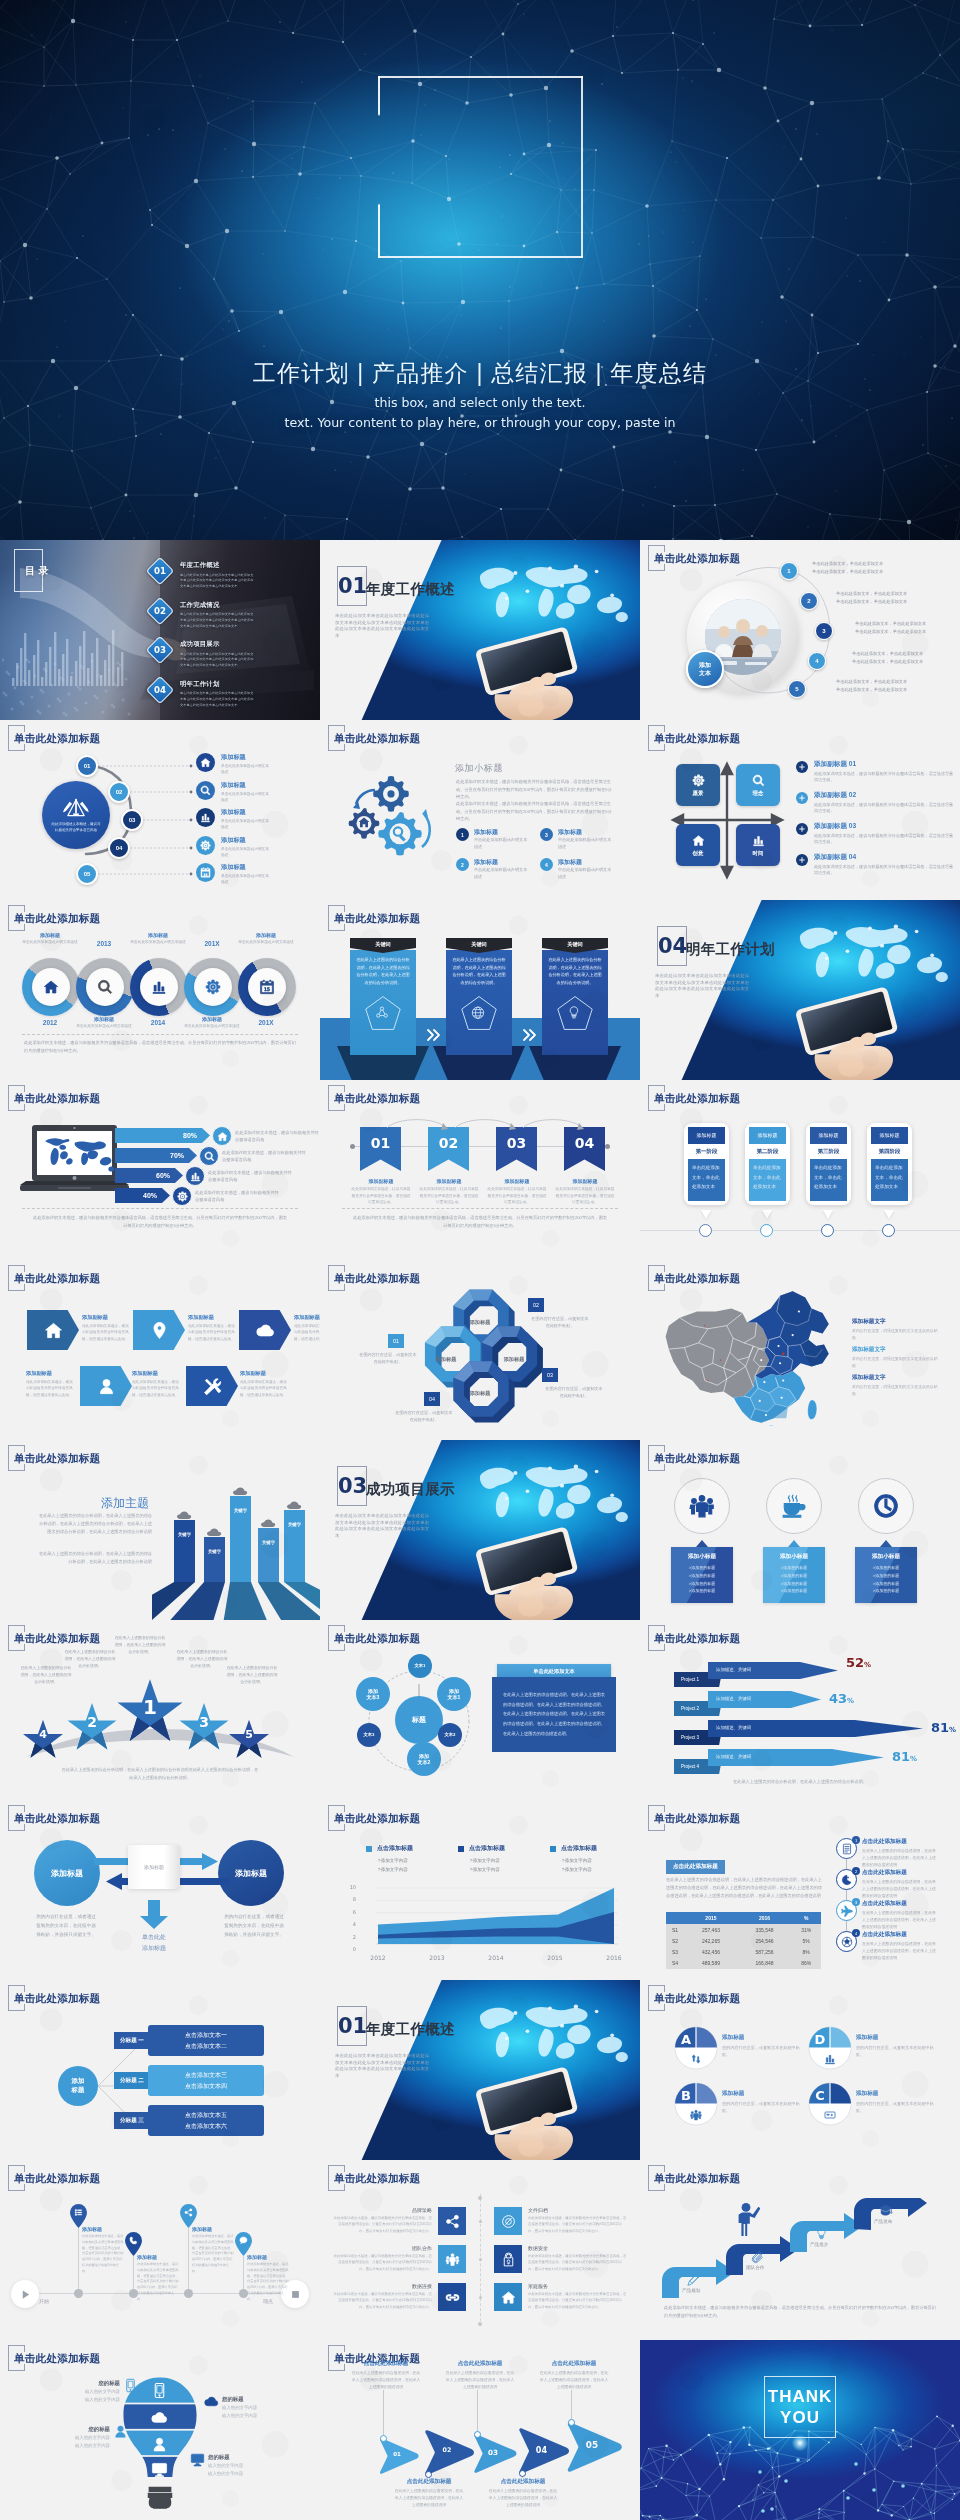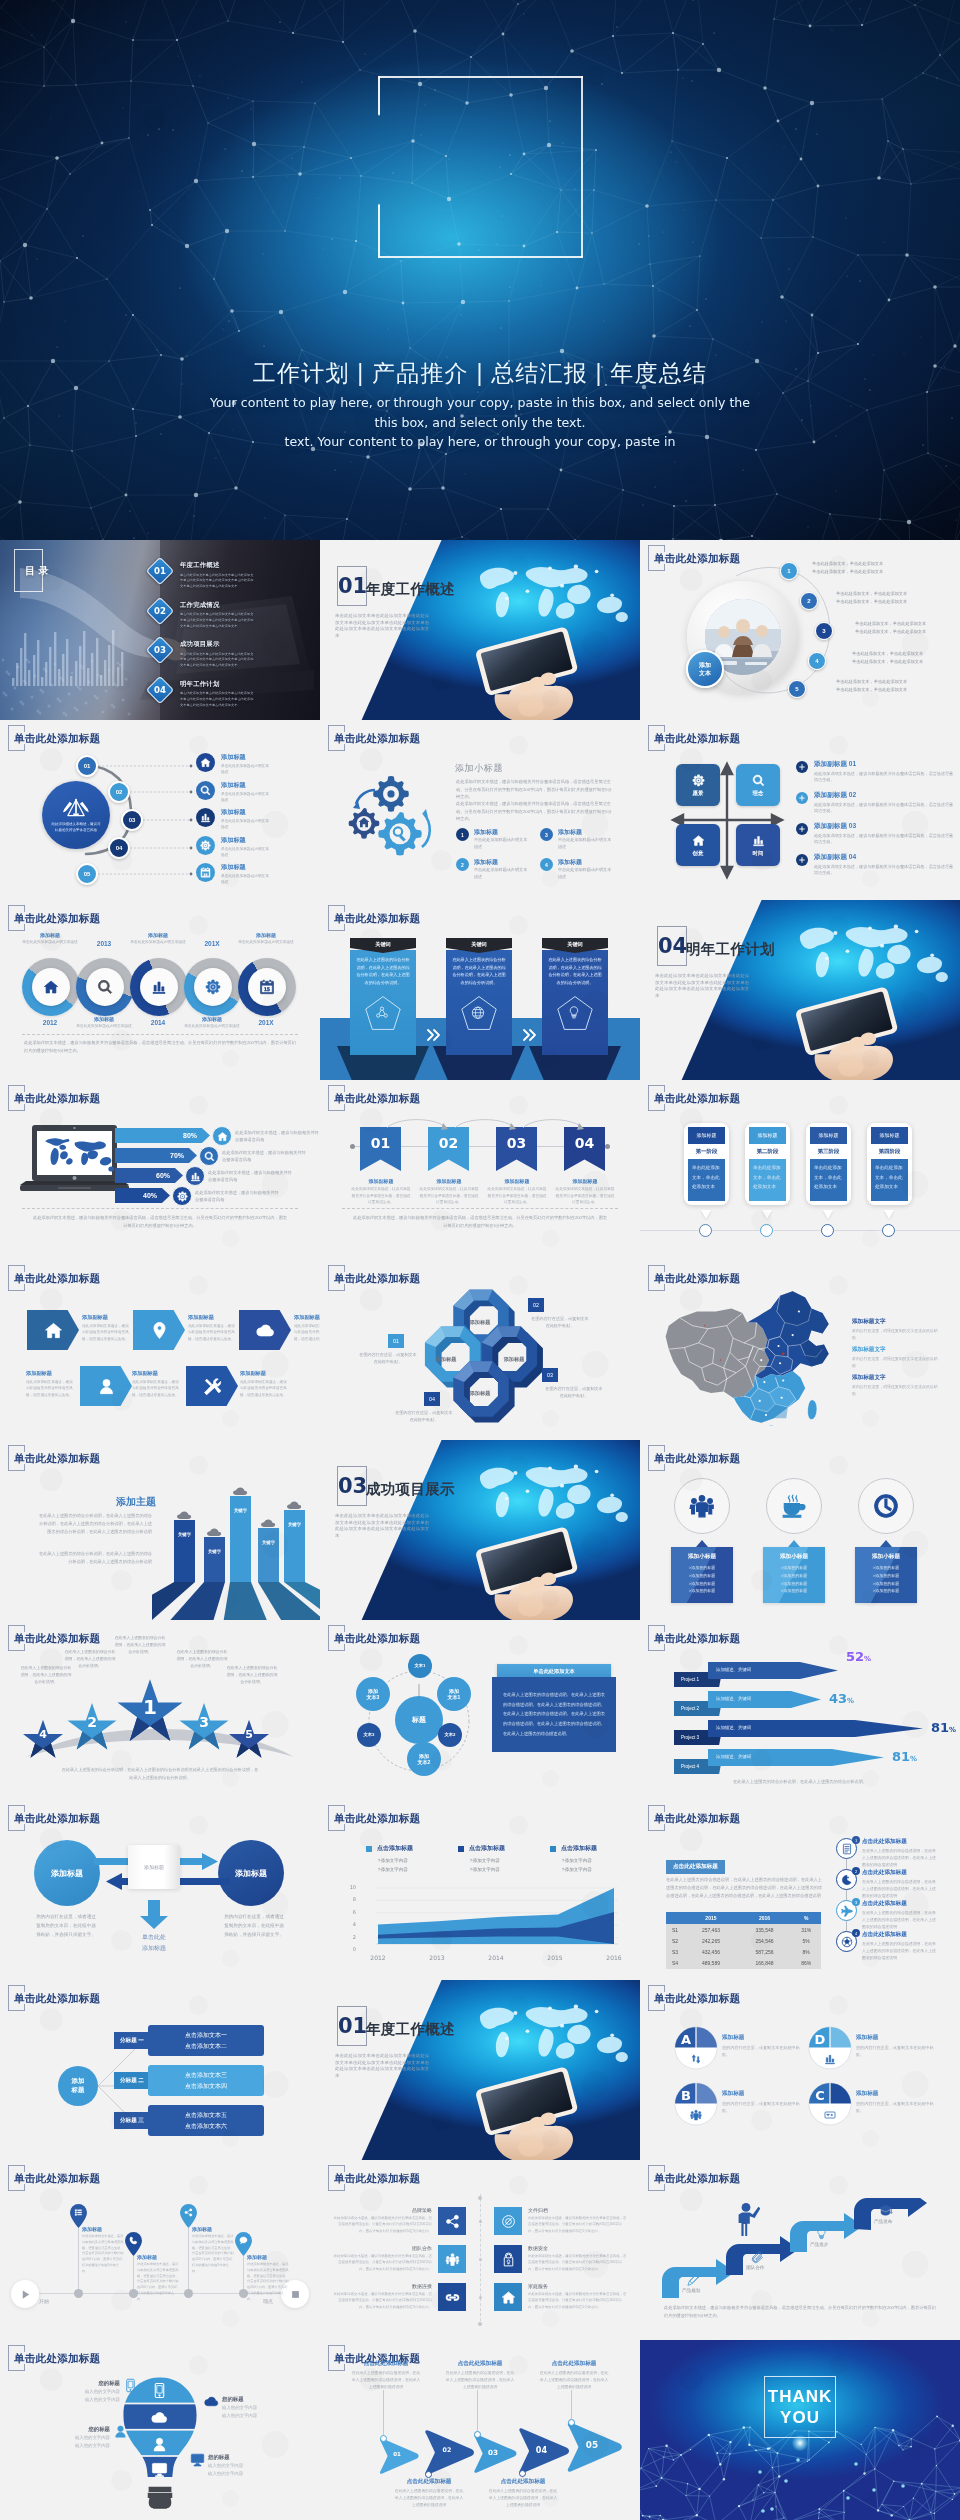--- a/index.html
+++ b/index.html
@@ -1066,21 +1066,20 @@
       </svg>
       <div class="wmk"></div>
       <div class="yearbox">
         <span class="bl"></span>
         <span class="br"></span>
         <span class="bt"></span>
         <span class="bb"></span>
       </div>
       <div class="hsub">工作计划 | 产品推介 | 总结汇报 | 年度总结</div>
       <div class="hdesc">
-        <div>Your content to play here, or through your copy, paste in this box, and select only the</div>
         <div>this box, and select only the text.</div>
         <div>text. Your content to play here, or through your copy, paste in</div>
       </div>
     </div>
 <div class="grid">
 <div class="sl">
         <div class="s1img">
           <svg class="s1bars" viewBox="0 0 120 70">
             <g fill="#e8f2ff" opacity=".75">
               <rect x="4" y="62" width="2.4" height="8"></rect>
@@ -2115,21 +2114,21 @@
           <div style="font-size:3.9px;color:#a2a8b2;line-height:1.75;margin-top:2px">将内容打在这里，或通过复制的文字在这点然后粘贴</div>
         </div>
         <div style="position:absolute;left:212px;top:114px;width:86px">
           <div style="font-size:5.6px;font-weight:bold;color:#2a5aa5">添加标题文字</div>
           <div style="font-size:3.9px;color:#a2a8b2;line-height:1.75;margin-top:2px">将内容打在这里，或通过复制的文字在这点然后粘贴</div>
         </div>
         <div class="wmk"></div>
       </div>
 <div class="sl">
         <div class="sttl"><span class="brk"></span><span class="tx">单击此处添加标题</span></div>
-        <div style="position:absolute;left:116px;top:55px;font-size:10px;font-weight:bold;color:#3f7dc0">添加主题</div>
+        <div style="position:absolute;left:101px;top:55px;font-size:12px;font-weight:normal;color:#3f7dc0">添加主题</div>
         <div style="position:absolute;left:36px;top:72px;width:116px;font-size:4.2px;color:#9aa0ab;line-height:1.85;text-align:right">在此录入上述图表的综合分析说明，在此录入上述图表的综合分析说明，在此录入上述图表的综合分析说明，在此录入上述图表的综合分析说明，在此录入上述图表的综合分析说明</div>
         <div style="position:absolute;left:36px;top:110px;width:116px;font-size:4.2px;color:#9aa0ab;line-height:1.85;text-align:right">在此录入上述图表的综合分析说明，在此录入上述图表的综合分析说明，在此录入上述图表的综合分析说明</div>
         <svg style="position:absolute;left:152px;top:14px;width:168px;height:166px" viewBox="0 0 168 166">
           <path d="M22.0 128 L43.0 128 L-0.0 166 L-43.1 166 Z" fill="#183c78"></path>
           <path d="M52.0 128 L73.0 128 L61.5 166 L18.4 166 Z" fill="#1d4585"></path>
           <path d="M78.0 128 L99.0 128 L114.8 166 L71.7 166 Z" fill="#2b6e9e"></path>
           <path d="M106.0 128 L127.0 128 L172.1 166 L129.1 166 Z" fill="#2a6b99"></path>
           <path d="M132.0 128 L153.0 128 L225.4 166 L182.4 166 Z" fill="#2d7ba8"></path>
           <rect x="22" y="66" width="21" height="62" fill="#1f4c9a"></rect>
           <rect x="52" y="83" width="21" height="45" fill="#2a5aa5"></rect>
@@ -2328,21 +2327,21 @@
       </div>
 <div class="sl">
         <div class="sttl"><span class="brk"></span><span class="tx">单击此处添加标题</span></div>
         <div style="position:absolute;left:34px;top:52px;width:48px;height:15px;background:#1a3a78;color:#fff;font-size:4.6px;display:flex;align-items:center;padding-left:7px;clip-path:polygon(0 0,100% 0,94% 100%,0 100%)">
           <span>Project 1</span>
         </div>
         <svg style="position:absolute;left:68px;top:42px;width:130px;height:17px" viewBox="0 0 130 17">
           <path d="M0 0 H92 L130 8.5 L92 17 H0 Z" fill="#2a5aa5"></path>
         </svg>
         <div style="position:absolute;left:76px;top:47px;font-size:4.4px;color:#eaf3fb">添加描述、关键词</div>
-        <div style="position:absolute;left:206px;top:30px;font-size:13px;font-weight:bold;color:#8b5cf6;font-family:'DejaVu Sans',sans-serif;line-height:1"><span>52</span><span style="font-size:7px">%</span></div>
+        <div style="position:absolute;left:206px;top:36px;font-size:13px;font-weight:bold;color:#7f1d1d;font-family:'DejaVu Sans',sans-serif;line-height:1"><span>52</span><span style="font-size:7px">%</span></div>
         <div style="position:absolute;left:34px;top:81px;width:48px;height:15px;background:#2a6fa8;color:#fff;font-size:4.6px;display:flex;align-items:center;padding-left:7px;clip-path:polygon(0 0,100% 0,94% 100%,0 100%)">
           <span>Project 2</span>
         </div>
         <svg style="position:absolute;left:68px;top:71px;width:113px;height:17px" viewBox="0 0 113 17">
           <path d="M0 0 H83 L113 8.5 L83 17 H0 Z" fill="#3f9bd6"></path>
         </svg>
         <div style="position:absolute;left:76px;top:76px;font-size:4.4px;color:#eaf3fb">添加描述、关键词</div>
         <div style="position:absolute;left:189px;top:72px;font-size:13px;font-weight:bold;color:#3f9bd6;font-family:'DejaVu Sans',sans-serif;line-height:1"><span>43</span><span style="font-size:7px">%</span></div>
         <div style="position:absolute;left:34px;top:110px;width:48px;height:15px;background:#14336e;color:#fff;font-size:4.6px;display:flex;align-items:center;padding-left:7px;clip-path:polygon(0 0,100% 0,94% 100%,0 100%)">
           <span>Project 3</span>

